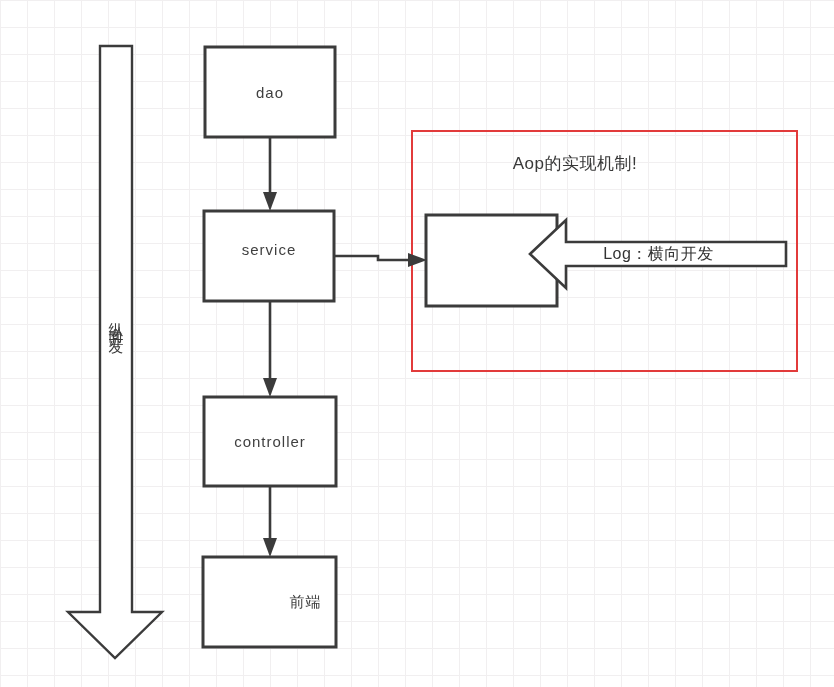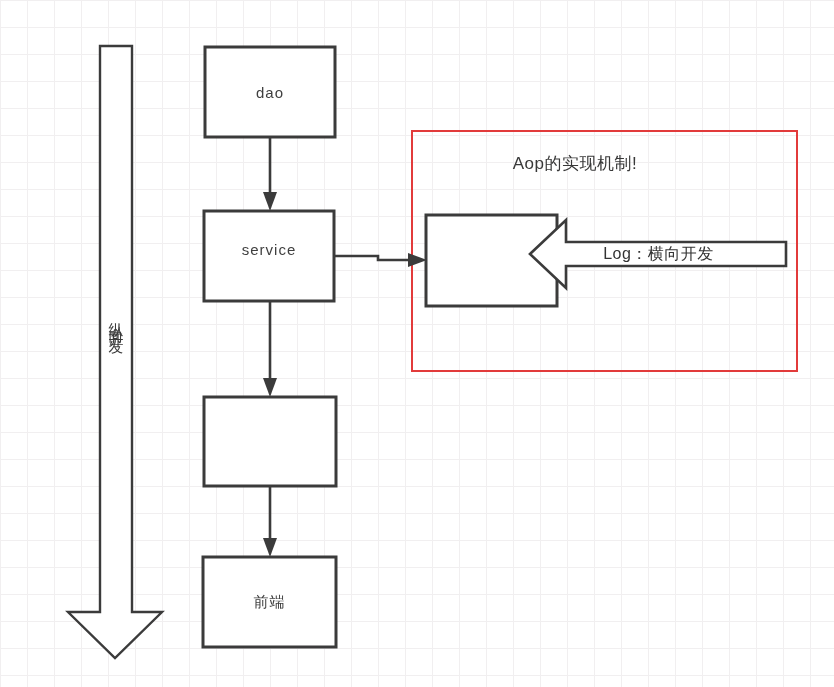--- a/index.html
+++ b/index.html
@@ -32,21 +32,21 @@
     justify-content: center;
     color: #3f3f3f;
     font-size: 15px;
     letter-spacing: 1px;
     white-space: nowrap;
     pointer-events: none;
   }
   .lbl.box-dao        { left: 205px; top: 47px;  width: 130px; height: 90px; border-radius: 26px; }
   .lbl.box-service    { left: 204px; top: 204px; width: 130px; height: 90px; }
   .lbl.box-controller { left: 204px; top: 397px; width: 132px; height: 89px; }
-  .lbl.box-frontend   { left: 203px; top: 557px; width: 133px; height: 90px; }
+  .lbl.box-frontend   { left: 203px; top: 557px; width: 133px; height: 90px; padding-left: 36px; }
   .lbl.aop-title {
     left: 470px; top: 148px; width: 210px; height: 30px;
     font-size: 17px; color: #383838; letter-spacing: 0.5px;
   }
   .lbl.log-label {
     left: 576px; top: 241px; width: 165px; height: 26px;
     font-size: 16px; color: #333333; letter-spacing: 0.5px;
   }
   .lbl.vertical-label {
     left: 100px; top: 272px; width: 31px; height: 100px;
@@ -93,20 +93,21 @@
       <polygon points="427,260 408,253 408,267" fill="#3b3b3b"></polygon>
     </g>
 
     <rect x="426" y="215" width="131" height="91" fill="#ffffff" stroke="#3b3b3b" stroke-width="3"></rect>
 
     <polygon points="530,254 566,220 566,242 786,242 786,266 566,266 566,288" fill="#ffffff" stroke="#3b3b3b" stroke-width="2.6" stroke-linejoin="miter"></polygon>
   </svg>
 
   <div class="lbl box-dao">dao</div>
   <div class="lbl box-service">service</div>
+  <div class="lbl box-controller">controller</div>
   <div class="lbl box-frontend">前端</div>
 
   <div class="lbl log-label">Log：横向开发</div>
 
   <div class="lbl aop-title">Aop的实现机制!</div>
 
   <div class="lbl vertical-label">纵向开发</div>
 </div>
 
 </body></html>

